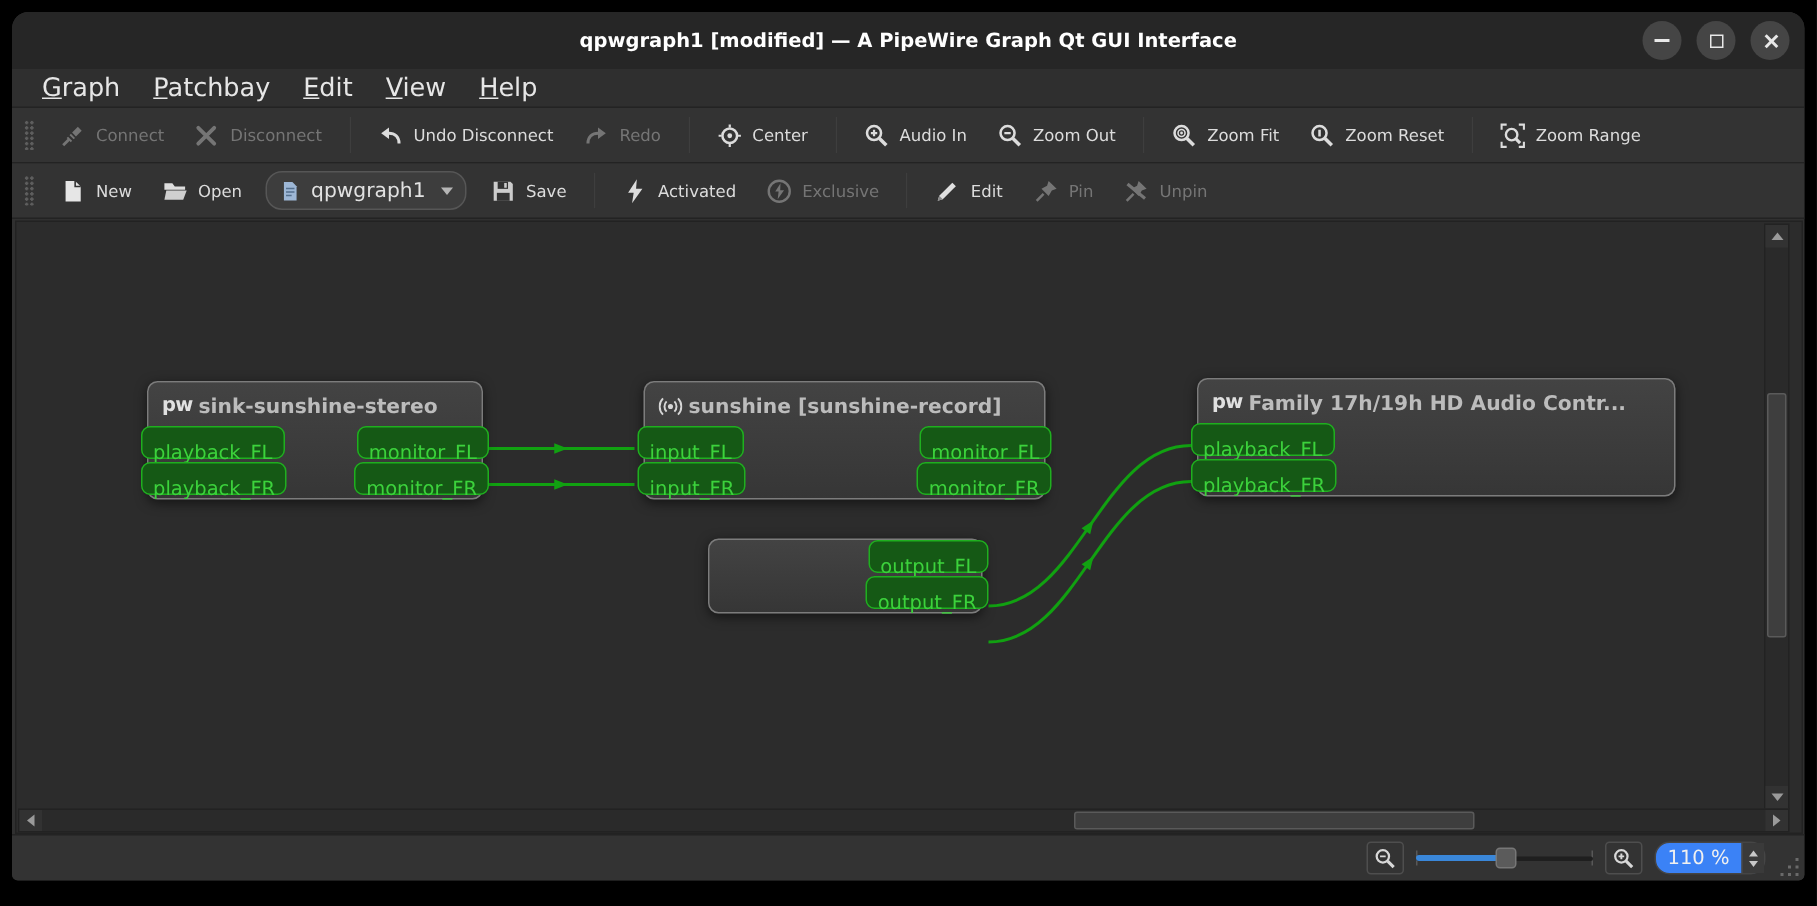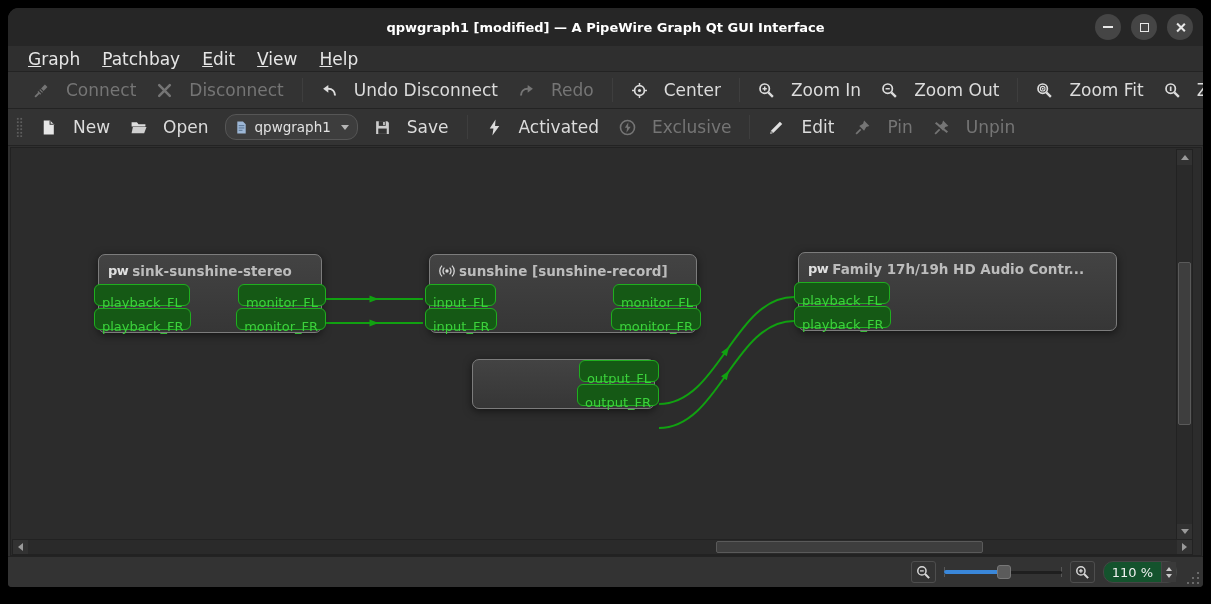--- a/index.html
+++ b/index.html
@@ -33,22 +33,22 @@
   
   .toolbar { background:#333333; display:flex; align-items:center; gap:2px;
     padding:0 6px; border-bottom:1px solid #232323; flex:0 0 auto; }
   .toolbar.tb1 { height:37px; }
   .toolbar.tb2 { height:37px; }
   .tb-handle { width:7px; height:20px; margin:0 6px 0 2px;
     background-image:radial-gradient(#5e5e5e 1px, transparent 1.1px);
     background-size:3.5px 3.5px; }
   .tb-sep { width:1px; height:24px; background:#252525; border-right:1px solid #3e3e3e;
     margin:0 7px; }
-  .tb-btn { display:flex; align-items:center; gap:16px; padding:5px 9px; border-radius:3px;
-    color:#dcdcdc; font-size:17px; white-space:nowrap; }
+  .tb-btn { display:flex; align-items:center; gap:7px; padding:5px 9px; border-radius:3px;
+    color:#dcdcdc; font-size:11px; white-space:nowrap; }
   .tb-btn.disabled { color:#757575; }
   .tb-btn svg { flex:0 0 auto; }
   .icon16 { width:17px; height:17px; }
 
   
   .combo { display:flex; align-items:center; gap:6px; background:#3d3d3d;
     border:1px solid #565656; border-radius:11px; padding:3px 8px; margin:0 5px;
     color:#e2e2e2; font-size:13.5px; height:26px; }
   .combo .chev { width:0; height:0; border-left:4.5px solid transparent;
     border-right:4.5px solid transparent; border-top:5px solid #b5b5b5; margin-left:4px; }
@@ -100,21 +100,21 @@
   .zoom-btn { width:25px; height:22px; border:1px solid #4e4e4e; border-radius:3px;
     display:flex; align-items:center; justify-content:center; color:#d8d8d8; }
   .slider { position:relative; width:118px; height:18px; }
   .slider .track { position:absolute; left:0; right:0; top:8px; height:3px;
     background:#1f1f1f; border-radius:2px; }
   .slider .fill { position:absolute; left:0; width:51%; top:7px; height:4px;
     background:#3a87d9; border-radius:2px; }
   .slider .tick { position:absolute; top:4px; width:1px; height:10px; background:#585858; }
   .slider .handle { position:absolute; left:calc(51% - 7px); top:2px; width:14px;
     height:14px; background:#5b5b5b; border:1px solid #777; border-radius:3px; }
-  .spinbox { display:flex; align-items:center; background:#14532d;
+  .spinbox { display:flex; align-items:center; background:#3b82f6;
     border:1px solid #454545; border-radius:10px; height:22px; }
   .spin-value { color:#f0f0f0; font-size:13px; padding:0 8px; }
   .spin-arrows { display:flex; flex-direction:column; gap:3px; background:#3a3a3a;
     padding:3px 4px; height:100%; justify-content:center; border-left:1px solid #454545; }
   .spin-up { width:0;height:0;border-left:3.5px solid transparent;border-right:3.5px solid transparent;border-bottom:4px solid #c8c8c8; }
   .spin-dn { width:0;height:0;border-left:3.5px solid transparent;border-right:3.5px solid transparent;border-top:4px solid #c8c8c8; }
   .grip { position:absolute; right:4px; bottom:3px; width:14px; height:14px; }
   .grip i { position:absolute; width:2.5px; height:2.5px; background:#6a6a6a; }
 </style>
 </head>
@@ -194,21 +194,21 @@
     </div>
 
     <div class="tb-sep"></div>
 
     <div class="tb-btn">
       <svg class="icon16" viewBox="0 0 16 16">
           <circle cx="6.3" cy="6.3" r="4.4" stroke="currentColor" stroke-width="1.6" fill="none"></circle>
           <line x1="9.7" y1="9.7" x2="14" y2="14" stroke="currentColor" stroke-width="2.2"></line>
           <path d="M4.3 6.3 H8.3 M6.3 4.3 V8.3" stroke="currentColor" stroke-width="1.4"></path>
         </svg>
-      <span>Zoom In</span>
+      <span>Audio In</span>
     </div>
 
     <div class="tb-btn">
       <svg class="icon16" viewBox="0 0 16 16">
           <circle cx="6.3" cy="6.3" r="4.4" stroke="currentColor" stroke-width="1.6" fill="none"></circle>
           <line x1="9.7" y1="9.7" x2="14" y2="14" stroke="currentColor" stroke-width="2.2"></line>
           <path d="M4.3 6.3 H8.3" stroke="currentColor" stroke-width="1.4"></path>
         </svg>
       <span>Zoom Out</span>
     </div>

